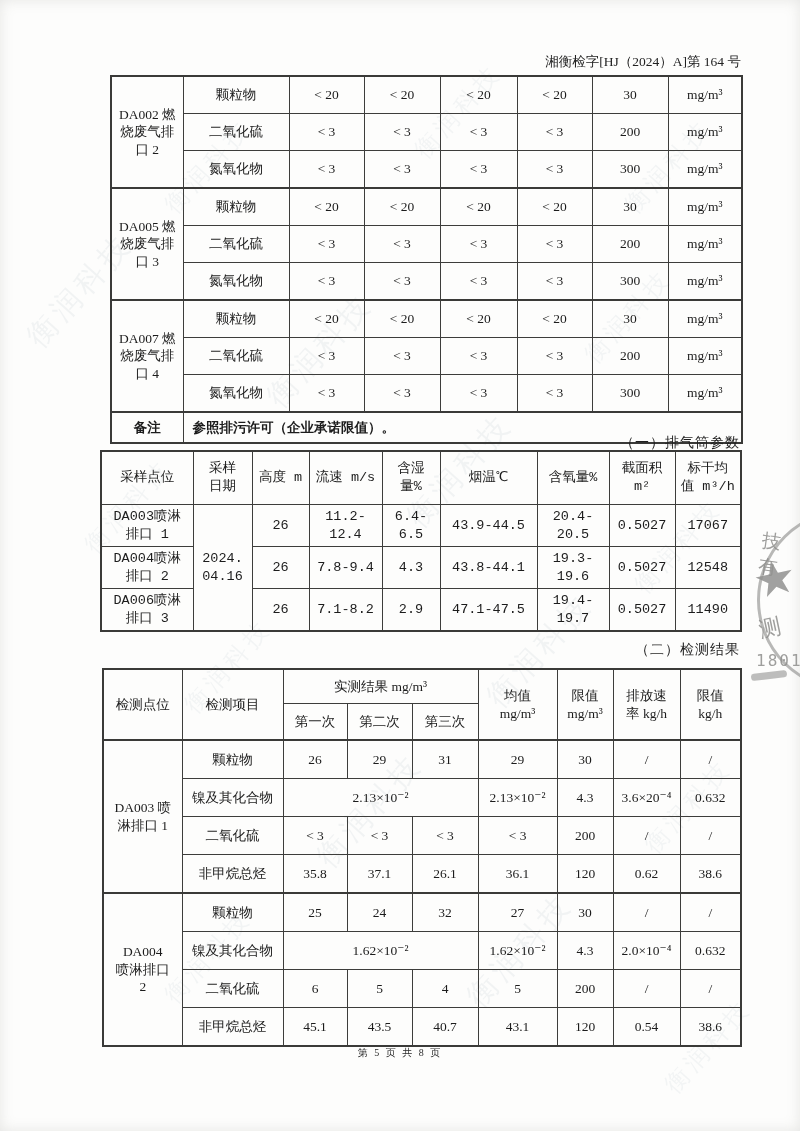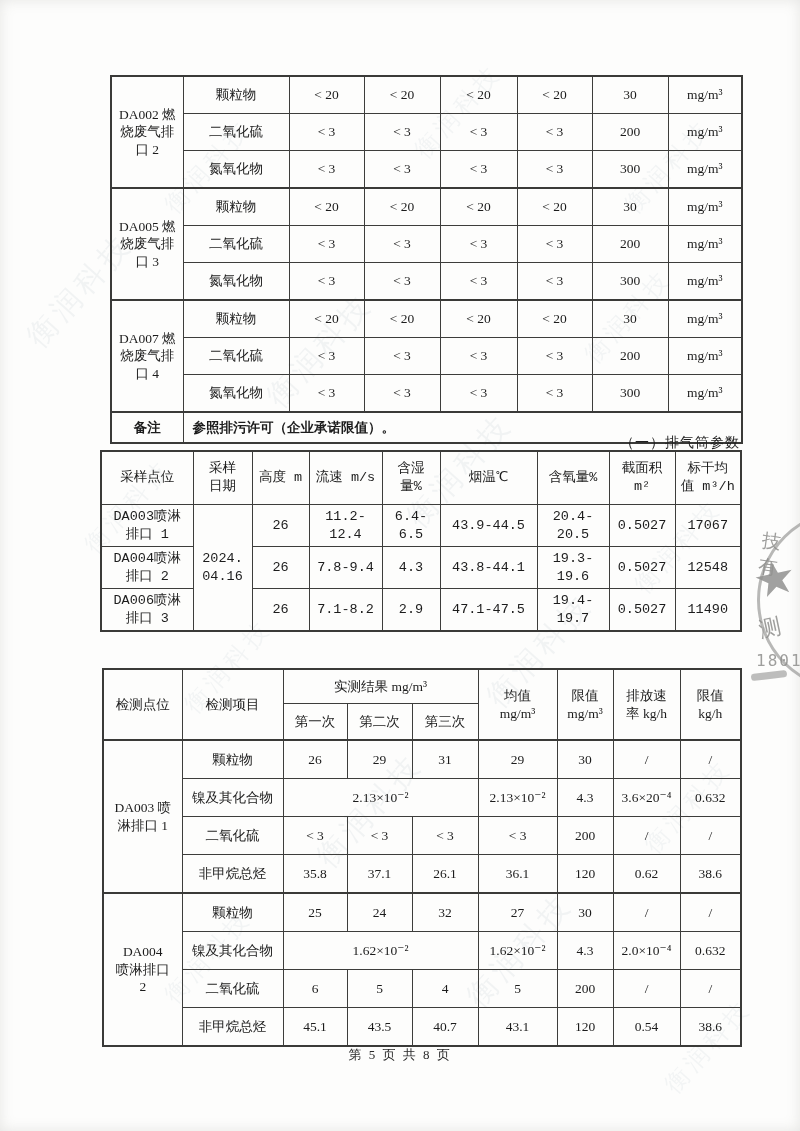--- a/index.html
+++ b/index.html
@@ -8,21 +8,21 @@
     background:#fdfdfc;overflow:hidden;
     font-family:"Liberation Serif","DejaVu Serif",serif;
     color:#1c1c1c;
     box-shadow:inset 0 0 14px rgba(120,120,115,.18);
   }
   
   .doc-number{position:absolute;top:53px;left:100px;width:641px;text-align:right;font-size:13.5px;color:#222;}
   .sec-title{position:absolute;left:100px;width:640px;text-align:right;font-size:14px;color:#1f1f1f;letter-spacing:1px;}
   .sec-title.s1{top:434px;}
   .sec-title.s2{top:641px;}
-  .page-footer{position:absolute;top:1046px;left:0;width:800px;text-align:center;font-size:13px;color:#2a2a2a;letter-spacing:2px;}
+  .page-footer{position:absolute;top:1046px;left:0;width:800px;text-align:center;font-size:10px;color:#2a2a2a;letter-spacing:2px;}
   
   table.tbl{border-collapse:collapse;table-layout:fixed;position:absolute;background:transparent;}
   .tbl td{border:1px solid #3d3d3b;text-align:center;vertical-align:middle;padding:1px 2px;font-size:13.5px;line-height:1.3;color:#1c1c1c;}
   .tbl{border:2px solid #3a3a38;}
   .pre{white-space:pre-line;}
   .left-cell{text-align:left !important;padding-left:9px !important;}
   tr.gsep > td{border-top:2px solid #3a3a38;}
   .hb{border-bottom:2px solid #3a3a38 !important;}
   
   .t1{top:75px;left:110px;width:631px;}
@@ -64,20 +64,21 @@
   <span class="wm" style="left:390px;top:450px;">衡润科技</span>
   <span class="wm small" style="left:620px;top:530px;">衡润科技</span>
   <span class="wm small" style="left:170px;top:650px;">衡润科技</span>
   <span class="wm" style="left:470px;top:630px;">衡润科技</span>
   <span class="wm" style="left:300px;top:790px;">衡润科技</span>
   <span class="wm small" style="left:630px;top:790px;">衡润科技</span>
   <span class="wm small" style="left:150px;top:940px;">衡润科技</span>
   <span class="wm" style="left:450px;top:930px;">衡润科技</span>
   <span class="wm small" style="left:650px;top:1030px;">衡润科技</span>
 
+  <div class="doc-number">湘衡检字[HJ（2024）A]第 164 号</div>
 
   <table class="tbl t1">
     <colgroup>
       <col style="width:72px">
         <col style="width:106px">
         <col style="width:75px">
         <col style="width:76px">
       <col style="width:77px">
         <col style="width:75px">
         <col style="width:76px">
@@ -242,20 +243,21 @@
         <td>7.1-8.2</td>
         <td>2.9</td>
         <td>47.1-47.5</td>
         <td>19.4-19.7</td>
         <td>0.5027</td>
         <td>11490</td>
       </tr>
     </tbody>
   </table>
 
+  <div class="sec-title s2">（二）检测结果</div>
 
   <table class="tbl t3">
     <colgroup>
       <col style="width:79px">
         <col style="width:101px">
         <col style="width:64px">
         <col style="width:65px">
         <col style="width:66px">
       <col style="width:79px">
         <col style="width:56px">

